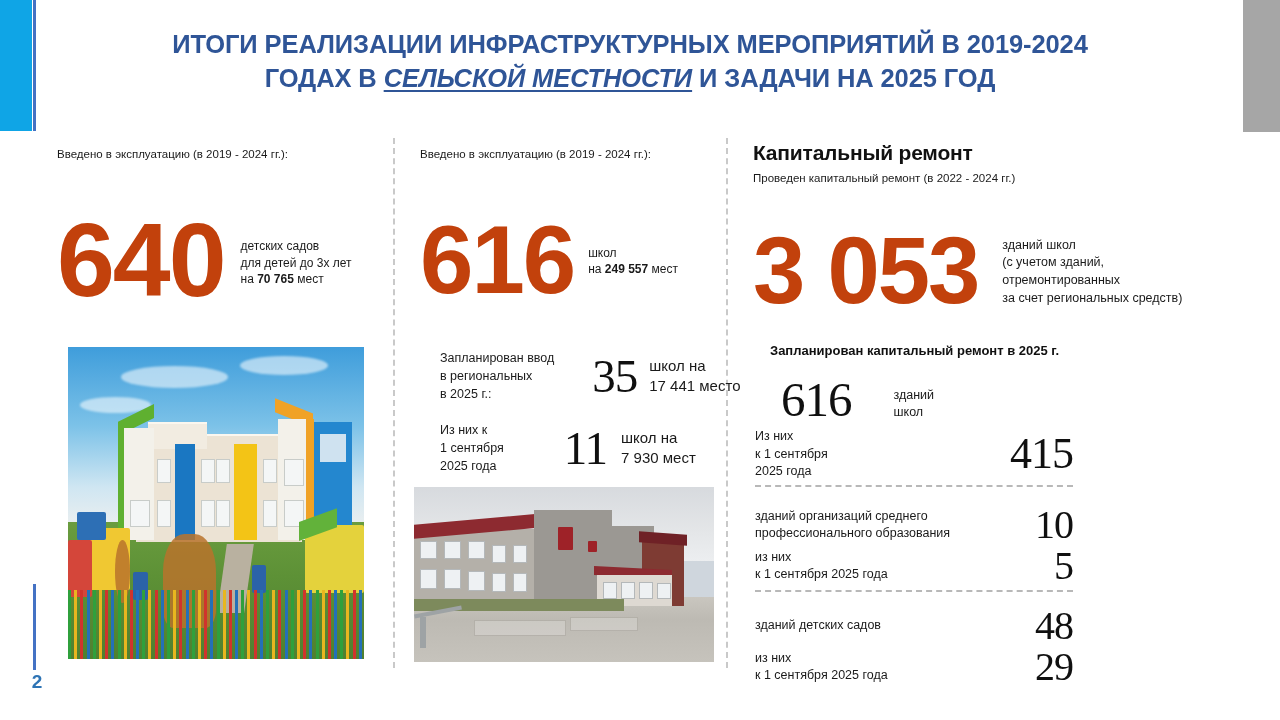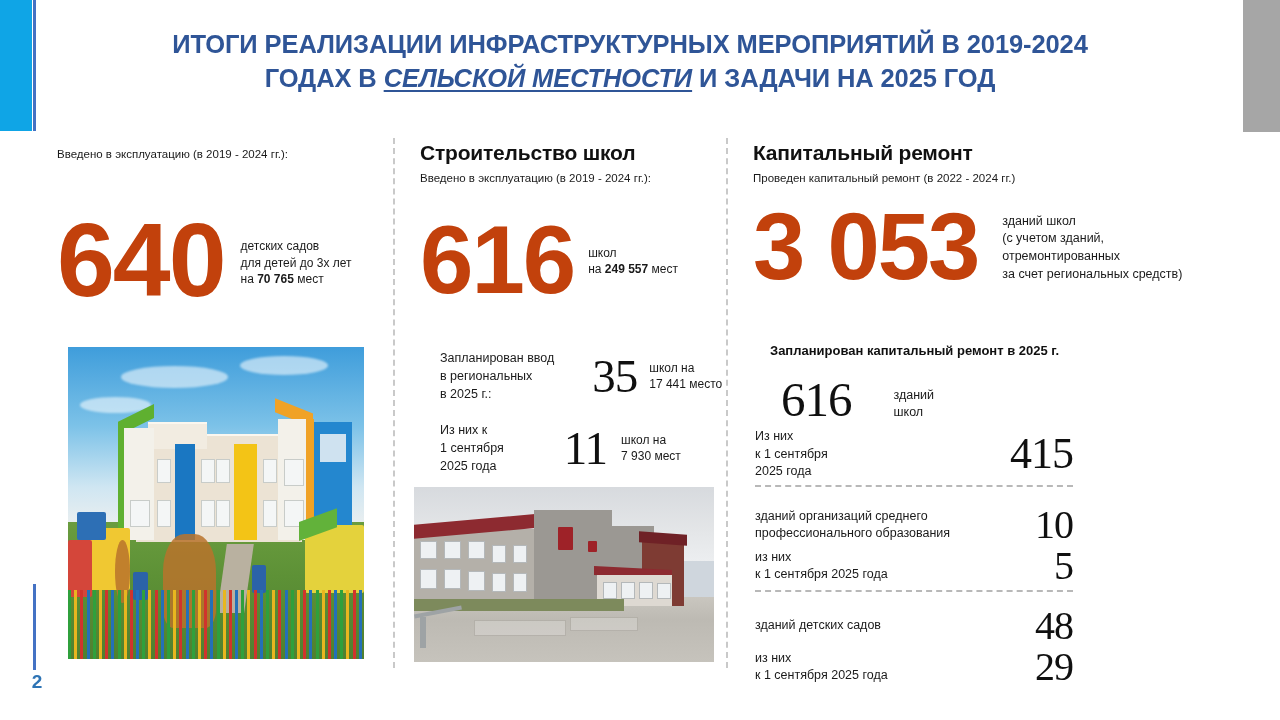--- a/index.html
+++ b/index.html
@@ -164,35 +164,35 @@
   }
   .mini-num {
     font-size: 47px;
     font-weight: 400;
     color: #101010;
     line-height: 0.95;
     letter-spacing: -1px;
     font-family: "Liberation Serif", "DejaVu Serif", serif;
   }
   .mini-unit {
-    font-size: 12px;
+    font-size: 15px;
     color: #1A1A1A;
     line-height: 1.35;
     white-space: nowrap;
   }
   #sc-plan-1 { left: 440px; top: 349px; }
   #sc-plan-1 .mini-num { margin-left: 38px; }
   #sc-plan-1 .mini-unit { margin-left: 12px; }
   #sc-plan-2 { left: 440px; top: 421px; }
   #sc-plan-2 .mini-num { margin-left: 60px; }
   #sc-plan-2 .mini-unit { margin-left: 14px; }
 
   
   #col-rep { left: 753px; top: 141px; width: 500px; }
-  #rep-hero { left: 753px; top: 204px; align-items: center; }
+  #rep-hero { left: 753px; top: 228px; align-items: center; }
   #rep-hero .hero-num { font-size: 94px; }
   #rep-hero .hero-cap {
     margin-left: 24px;
     margin-top: 2px;
     line-height: 1.42;
     font-size: 12.5px;
   }
 
   .rep-plan-title {
     position: absolute;
@@ -470,21 +470,20 @@
       <i style="background:#d0342c"></i>
         <i style="background:#2470b8"></i>
         <i style="background:#2fa03c"></i>
       <i style="background:#e8b61f"></i>
         <i style="background:#d0342c"></i>
         <i style="background:#2470b8"></i>
     </div>
   </div>
 
   <div class="col" id="col-school">
-    <div class="col-head">Строительство школ</div>
     <div class="col-sub">Введено в эксплуатацию (в 2019 - 2024 гг.):</div>
   </div>
 
   <div class="hero-row" id="sc-hero">
     <div class="hero-num">616</div>
     <div class="hero-cap">
       <span>школ</span><br>
       <span>на </span><b>249 557</b><span> мест</span>
     </div>
   </div>

